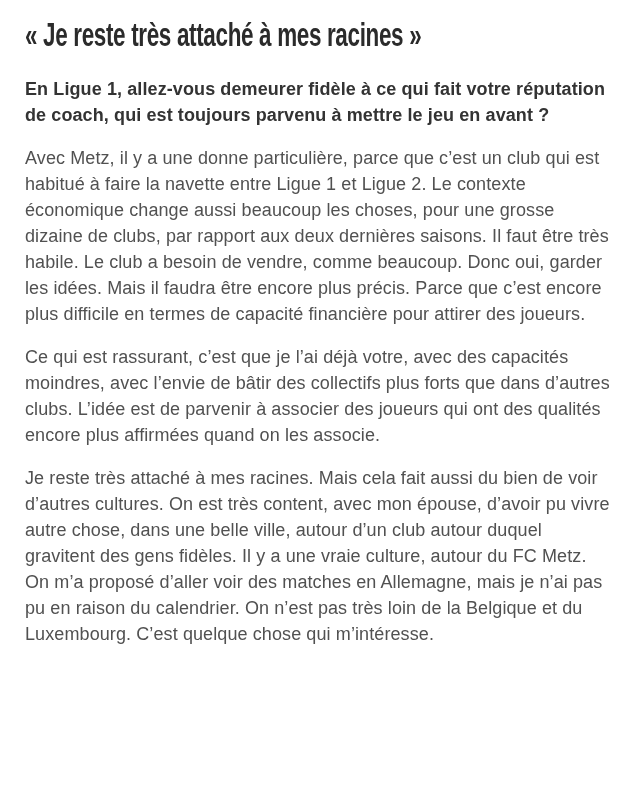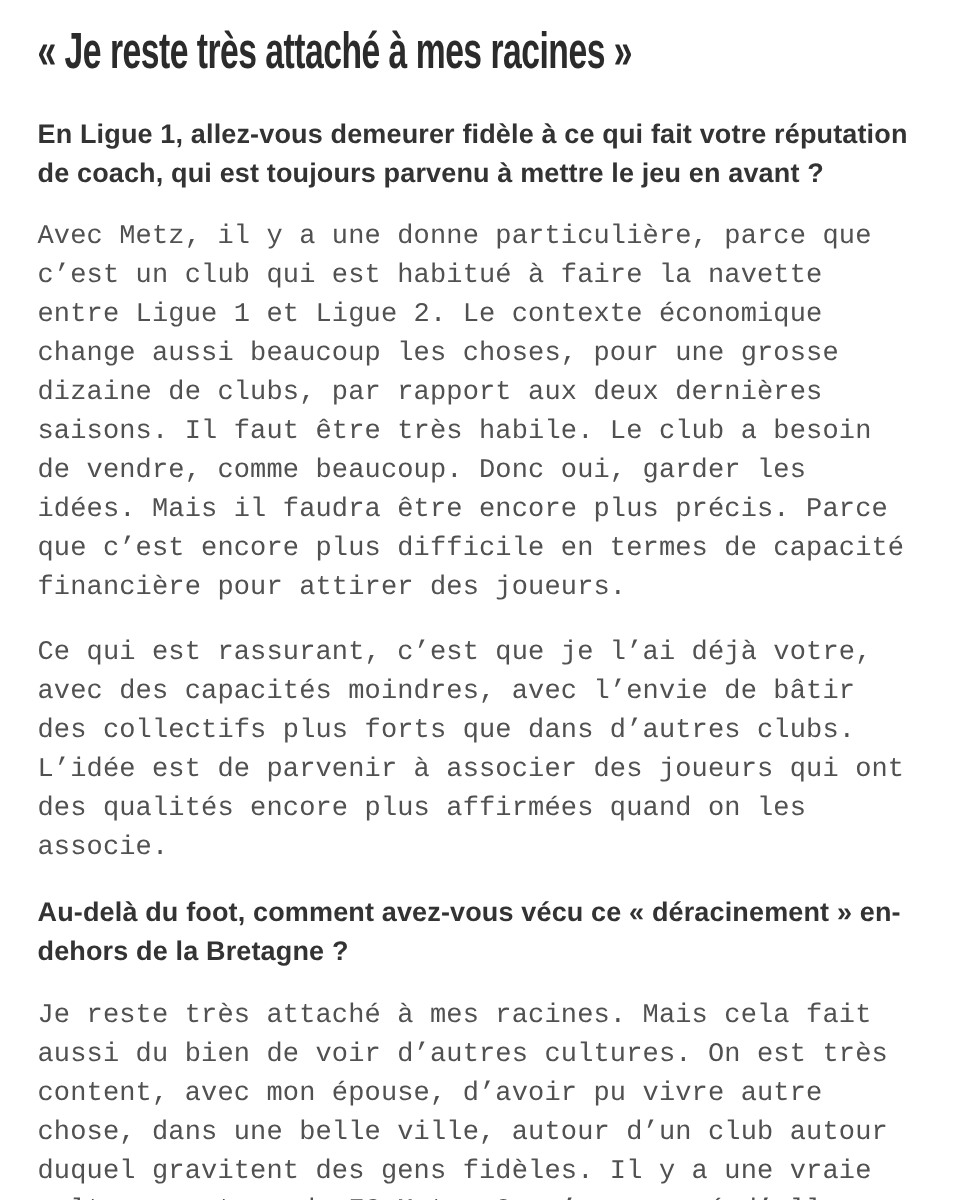--- a/index.html
+++ b/index.html
@@ -36,28 +36,26 @@
     margin: 0 0 17px 0;
     letter-spacing: 0.1px;
   }
   .article-body p.question {
     font-weight: 700;
     color: var(--question-color, #333333);
   }
   .article-body p.answer {
     font-weight: 400;
     color: var(--answer-color, #515151);
-    font-family: Liberation Mono, monospace;
   }
 </style>
 </head>
 <body>
 
 <div class="page">
   <h1 class="article-title">«&nbsp;Je reste très attaché à mes racines&nbsp;»</h1>
   <div class="article-body" id="article-body">
       <p class="question">En Ligue 1, allez-vous demeurer fidèle à ce qui fait votre réputation de coach, qui est toujours parvenu à mettre le jeu en avant&nbsp;?</p>
       <p class="answer">Avec Metz, il y a une donne particulière, parce que c’est un club qui est habitué à faire la navette entre Ligue 1 et Ligue 2. Le contexte économique change aussi beaucoup les choses, pour une grosse dizaine de clubs, par rapport aux deux dernières saisons. Il faut être très habile. Le club a besoin de vendre, comme beaucoup. Donc oui, garder les idées. Mais il faudra être encore plus précis. Parce que c’est encore plus difficile en termes de capacité financière pour attirer des joueurs.</p>
       <p class="answer">Ce qui est rassurant, c’est que je l’ai déjà votre, avec des capacités moindres, avec l’envie de bâtir des collectifs plus forts que dans d’autres clubs. L’idée est de parvenir à associer des joueurs qui ont des qualités encore plus affirmées quand on les associe.</p>
-      <p class="question">Au-delà du foot, comment avez-vous vécu ce «&nbsp;déracinement&nbsp;» en-dehors de la Bretagne&nbsp;?</p>
       <p class="answer">Je reste très attaché à mes racines. Mais cela fait aussi du bien de voir d’autres cultures. On est très content, avec mon épouse, d’avoir pu vivre autre chose, dans une belle ville, autour d’un club autour duquel gravitent des gens fidèles. Il y a une vraie culture, autour du FC Metz. On m’a proposé d’aller voir des matches en Allemagne, mais je n’ai pas pu en raison du calendrier. On n’est pas très loin de la Belgique et du Luxembourg. C’est quelque chose qui m’intéresse.</p>
     </div>
 </div>
 
 </body></html>

